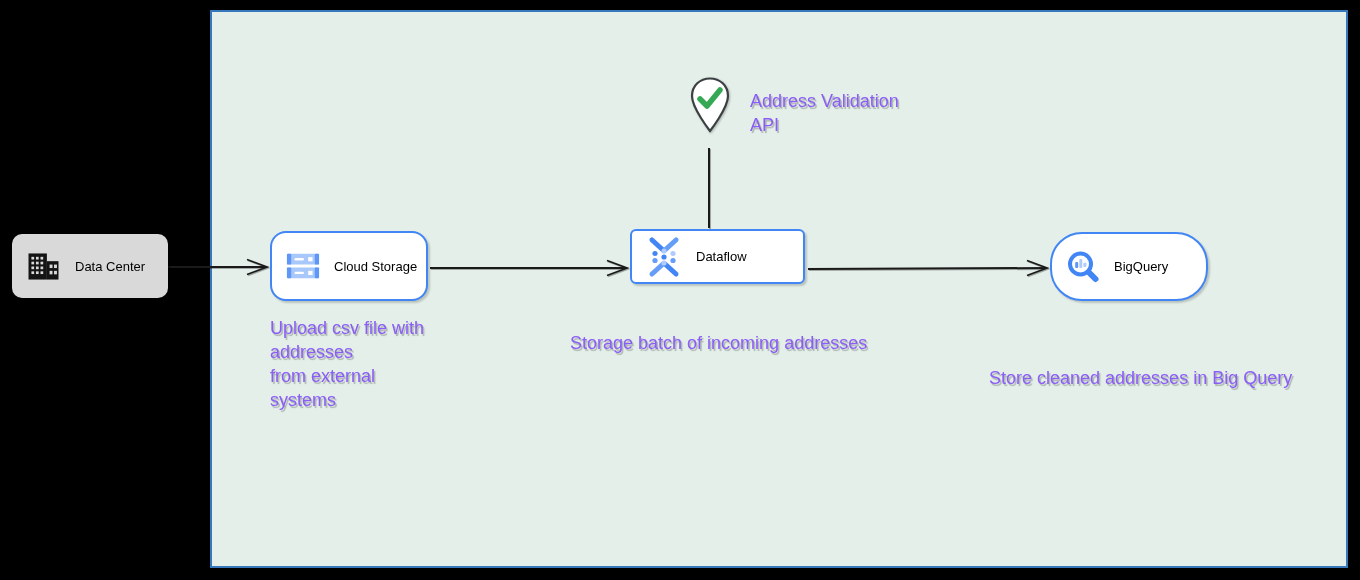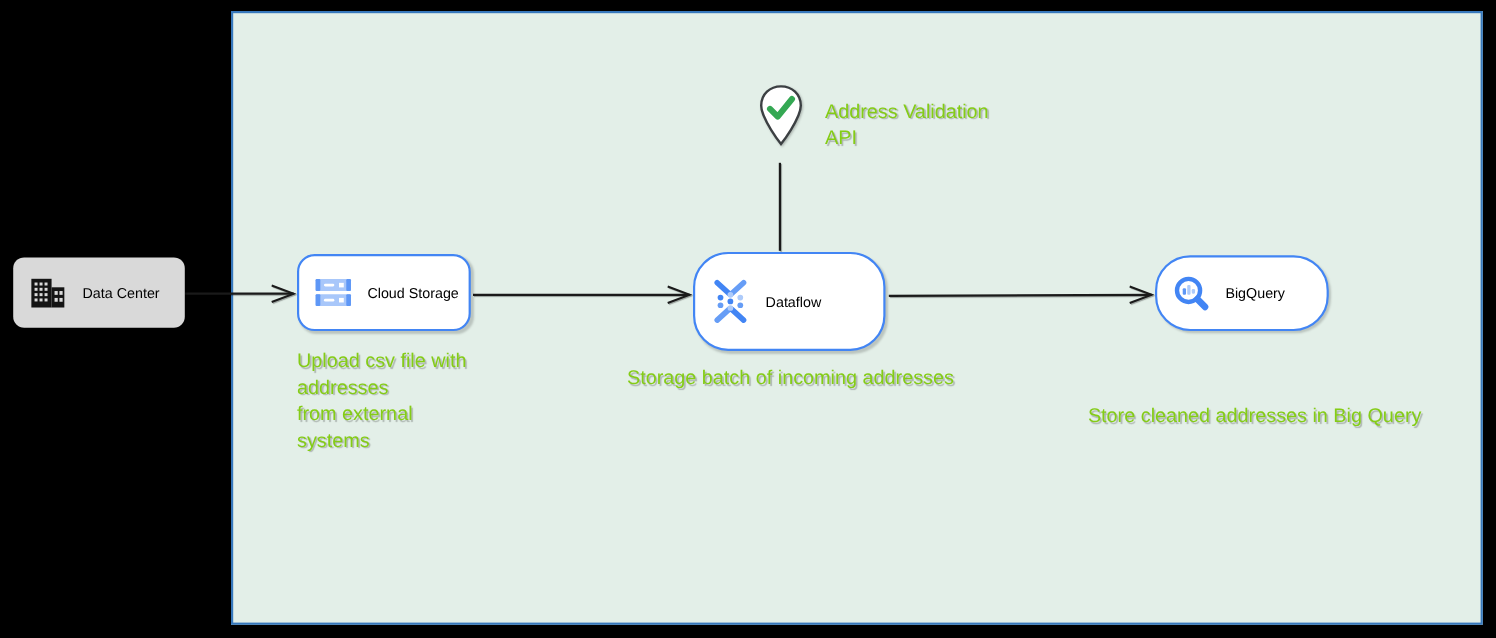--- a/index.html
+++ b/index.html
@@ -37,31 +37,31 @@
     display:flex;align-items:center;gap:15px;padding-left:15px;box-sizing:border-box;
     box-shadow:2px 2px 2px rgba(0,0,0,0.35);
   }
   .node{
     position:absolute;background:var(--node-fill);
     border:2px solid var(--node-stroke);
     display:flex;align-items:center;gap:14px;padding-left:14px;box-sizing:border-box;
     box-shadow:2px 2px 2px rgba(0,0,0,0.18);
   }
   .node-cloud-storage{left:270px;top:231px;width:158px;height:70px;border-radius:16px;}
-  .node-dataflow{left:630px;top:229px;width:175px;height:90px;border-radius:32px;}
+  .node-dataflow{left:630px;top:229px;width:175px;height:55px;border-radius:6px;}
   .node-bigquery{left:1050px;top:232px;width:158px;height:69px;border-radius:32px;}
 
   .node-label{font-size:13px;color:#000000;white-space:nowrap;}
 
   .pin{position:absolute;left:687px;top:76px;filter:drop-shadow(1.5px 1.5px 1px rgba(0,0,0,0.25));}
   .pin-outline{stroke:#3c4043;stroke-width:2.2;fill:#ffffff;}
   .pin-check{stroke:var(--check-green);stroke-width:5.5;fill:none;stroke-linecap:round;stroke-linejoin:round;}
 
   .caption{
-    position:absolute;color:#84cc16;font-size:18px;line-height:24px;white-space:pre-line;
+    position:absolute;color:#8b5cf6;font-size:18px;line-height:24px;white-space:pre-line;
     text-shadow:1.5px 1.5px 1px rgba(0,0,0,0.25);
   }
   .annot-label{left:750px;top:89px;width:200px;}
   .caption-1{left:270px;top:316px;width:230px;}
   .caption-2{left:570px;top:331px;width:360px;}
   .caption-3{left:989px;top:331px;width:360px;margin-top:35px;}
 </style>
 </head>
 <body>
 

